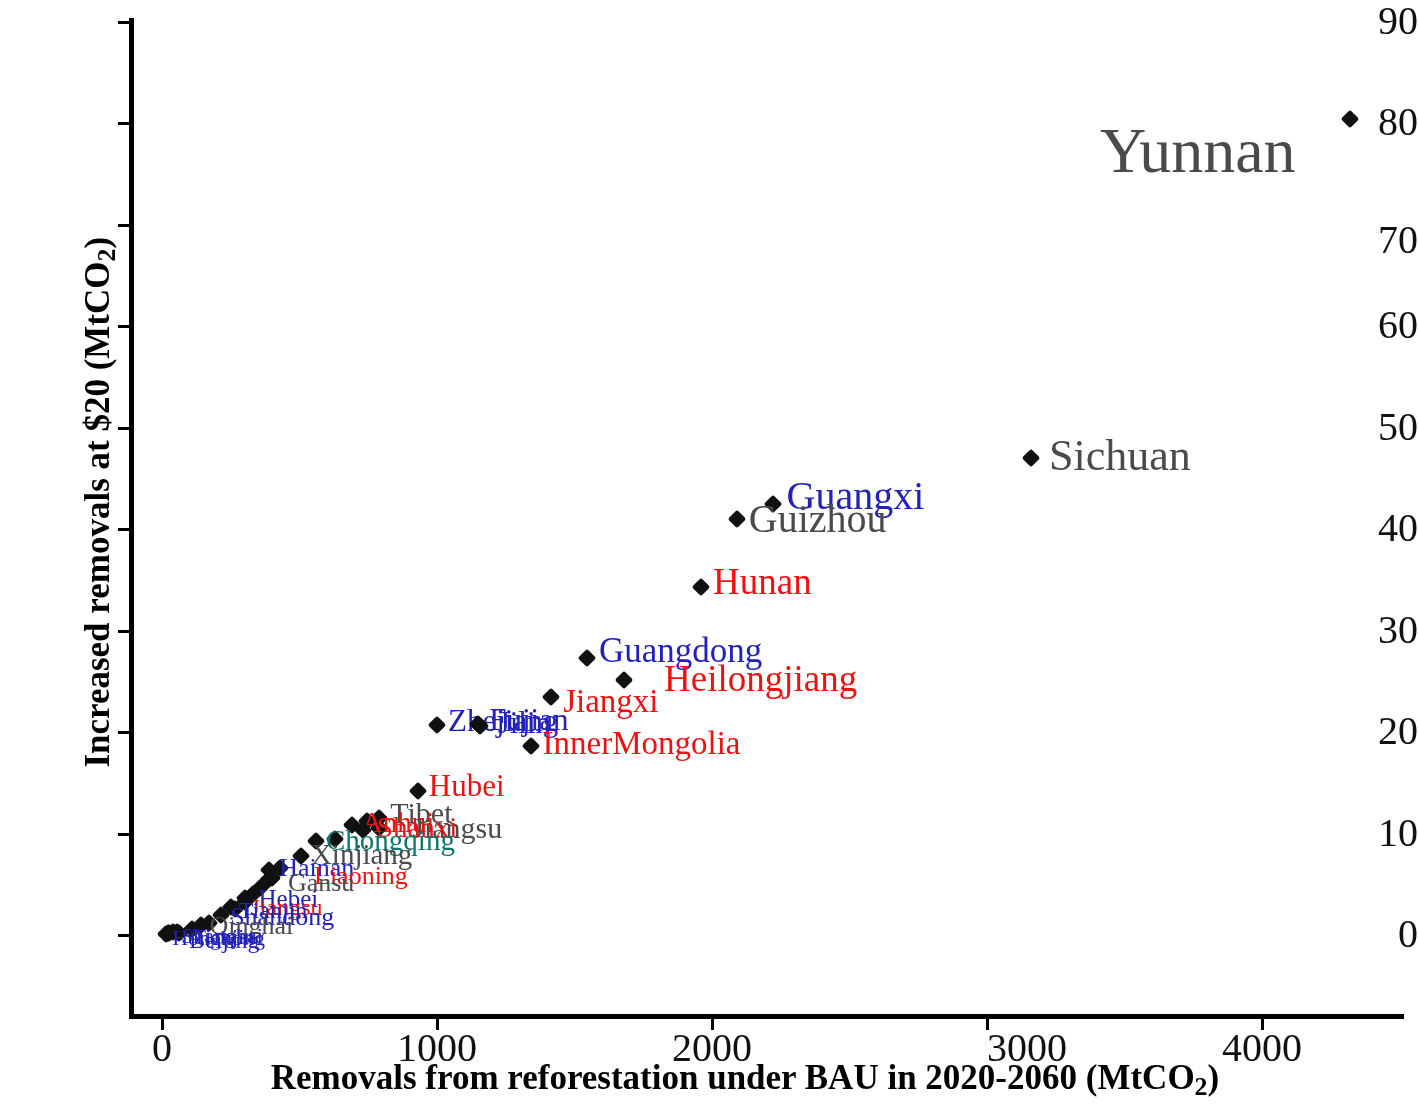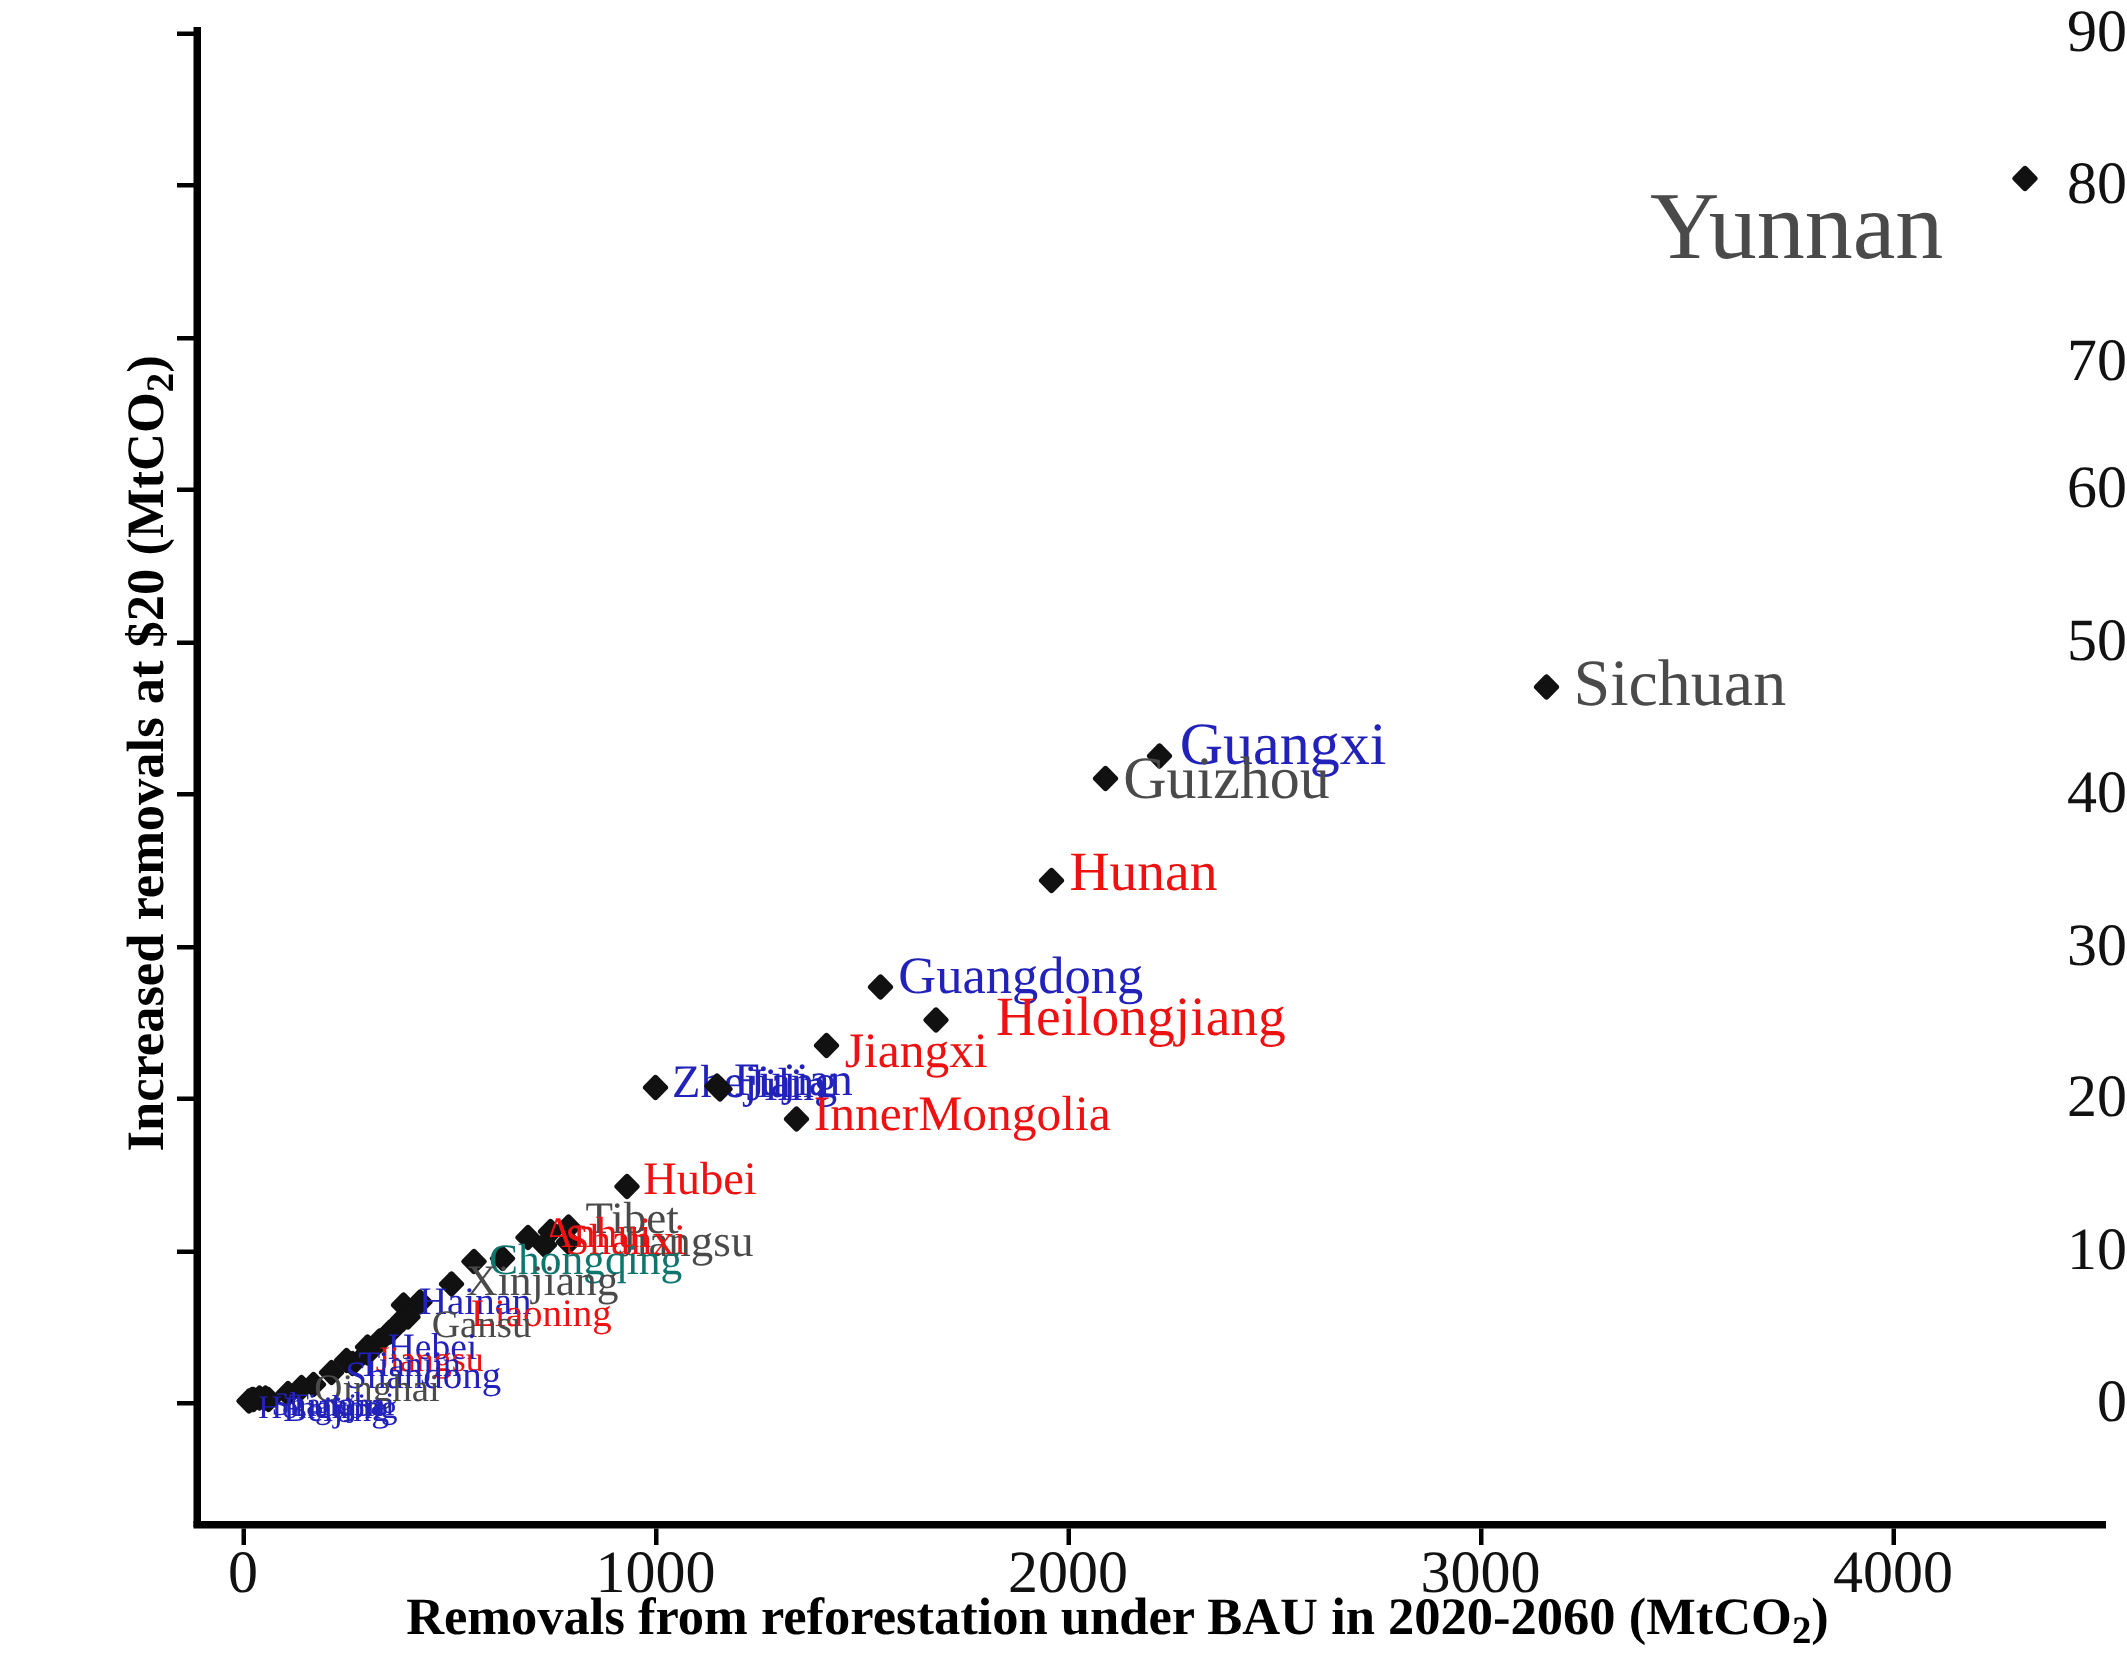--- a/index.html
+++ b/index.html
@@ -66,21 +66,21 @@
       <div class="ytlabel" style="top: 102.48px;">80</div>
       <div class="tick ytick" style="top: 21.04px;"></div>
       <div class="ytlabel" style="top: 1.04px;">90</div>
       <div class="tick xtick" style="left: 161px;"></div>
       <div class="xtlabel" style="left: 82px;">0</div>
       <div class="tick xtick" style="left: 436px;"></div>
       <div class="xtlabel" style="left: 357px;">1000</div>
       <div class="tick xtick" style="left: 711px;"></div>
       <div class="xtlabel" style="left: 632px;">2000</div>
       <div class="tick xtick" style="left: 986px;"></div>
-      <div class="xtlabel" style="left: 907px;">3000</div>
+      <div class="xtlabel" style="left: 907px; text-align: right;">3000</div>
       <div class="tick xtick" style="left: 1261px;"></div>
       <div class="xtlabel" style="left: 1182px;">4000</div>
     </div>
 
   <div id="plot">
       <div class="pt" style="left: 208.75px; top: 922.827px; background: rgb(17, 17, 17);"></div>
       <div class="pt" style="left: 192.25px; top: 928.914px; background: rgb(17, 17, 17);"></div>
       <div class="pt" style="left: 177.125px; top: 931.957px; background: rgb(17, 17, 17);"></div>
       <div class="pt" style="left: 167.5px; top: 932.971px; background: rgb(17, 17, 17);"></div>
       <div class="pt" style="left: 234.875px; top: 908.626px; background: rgb(17, 17, 17);"></div>

